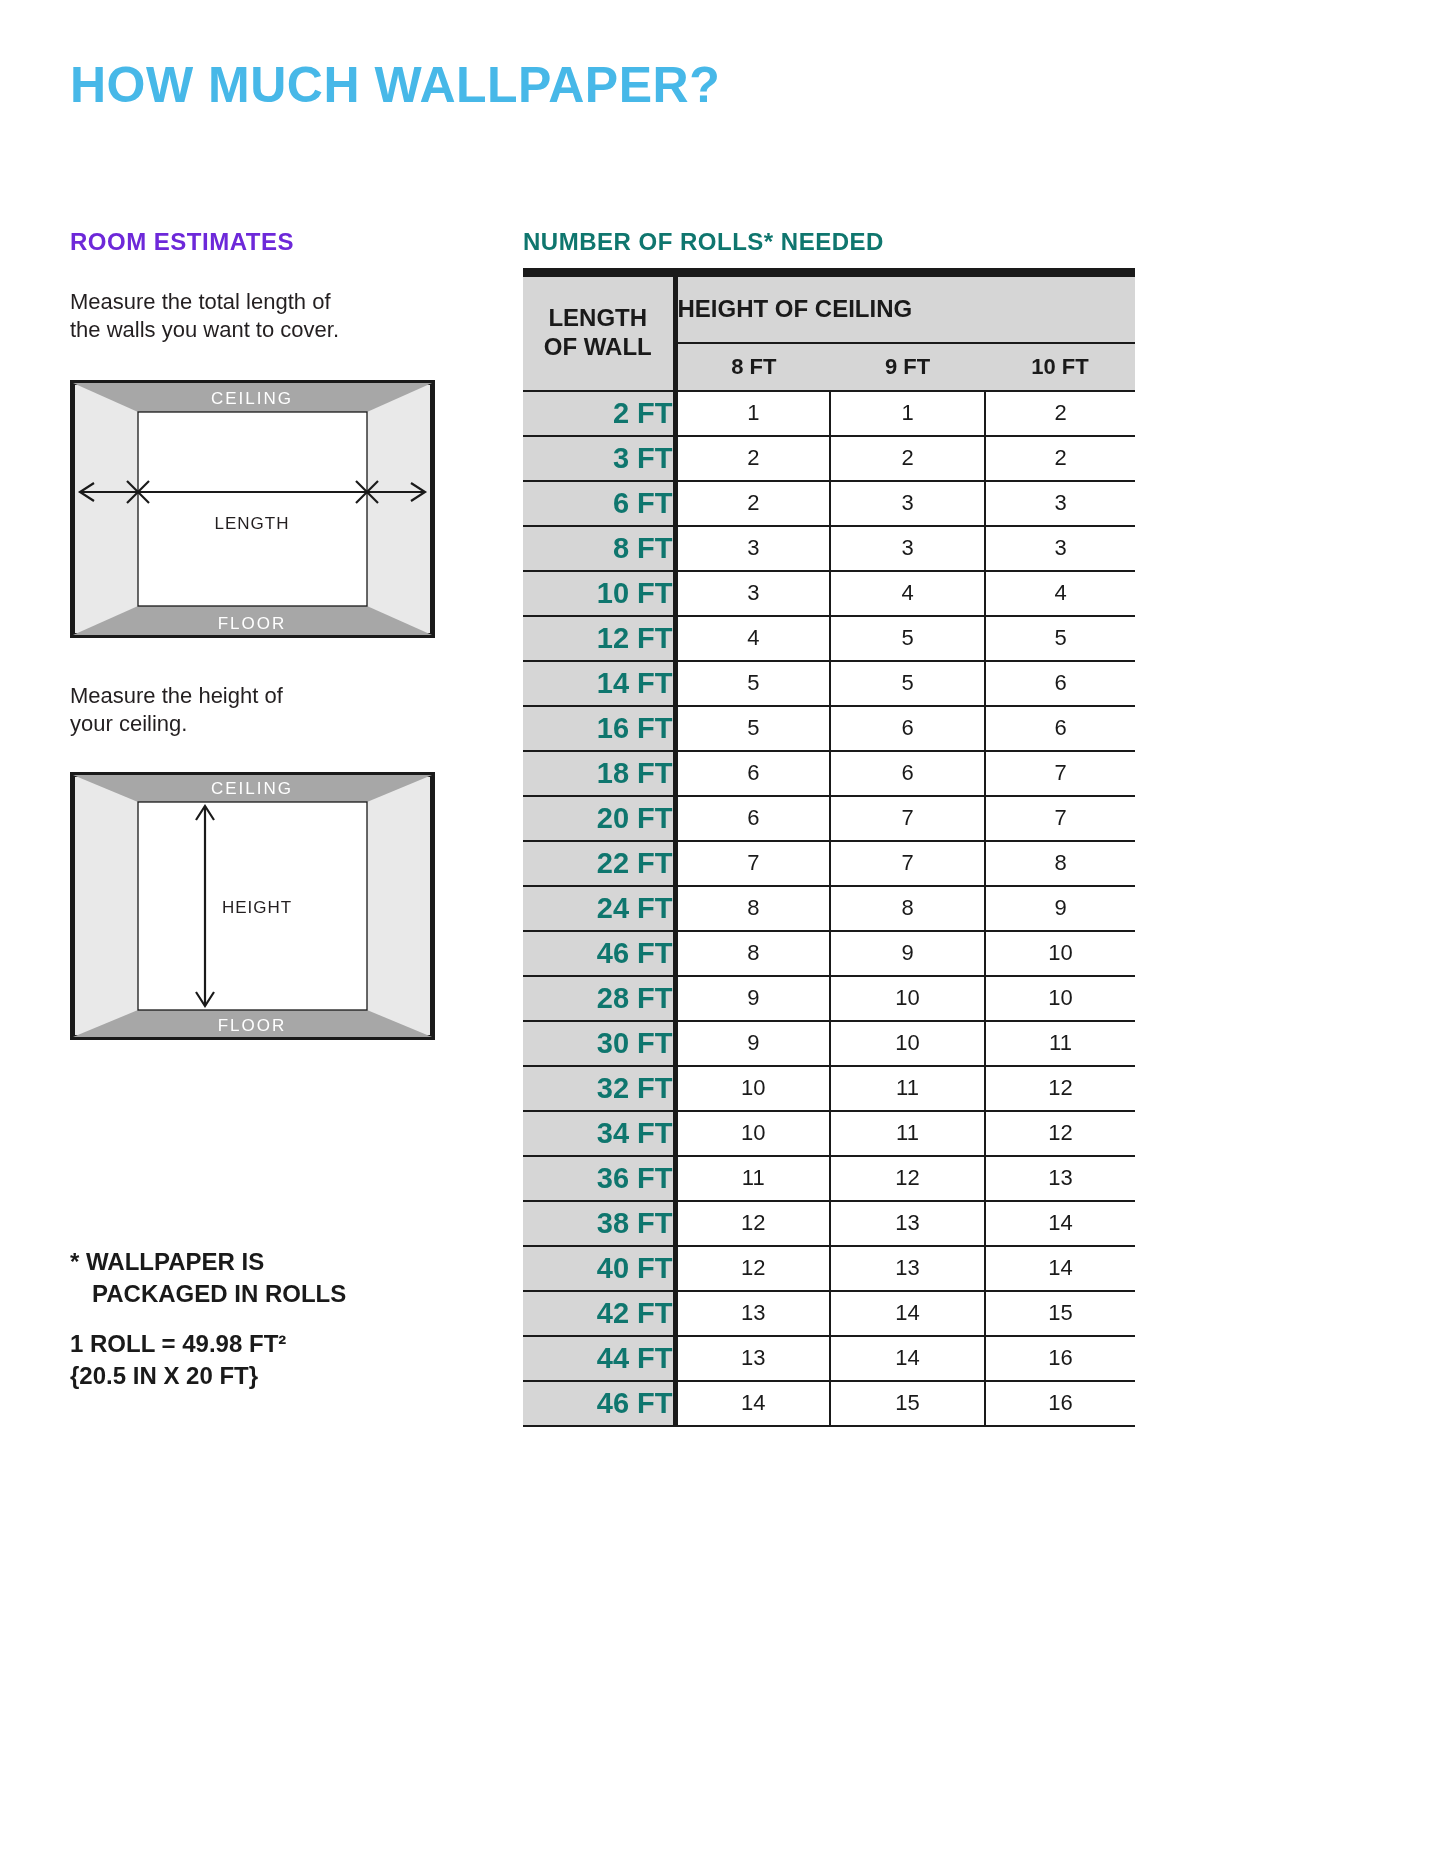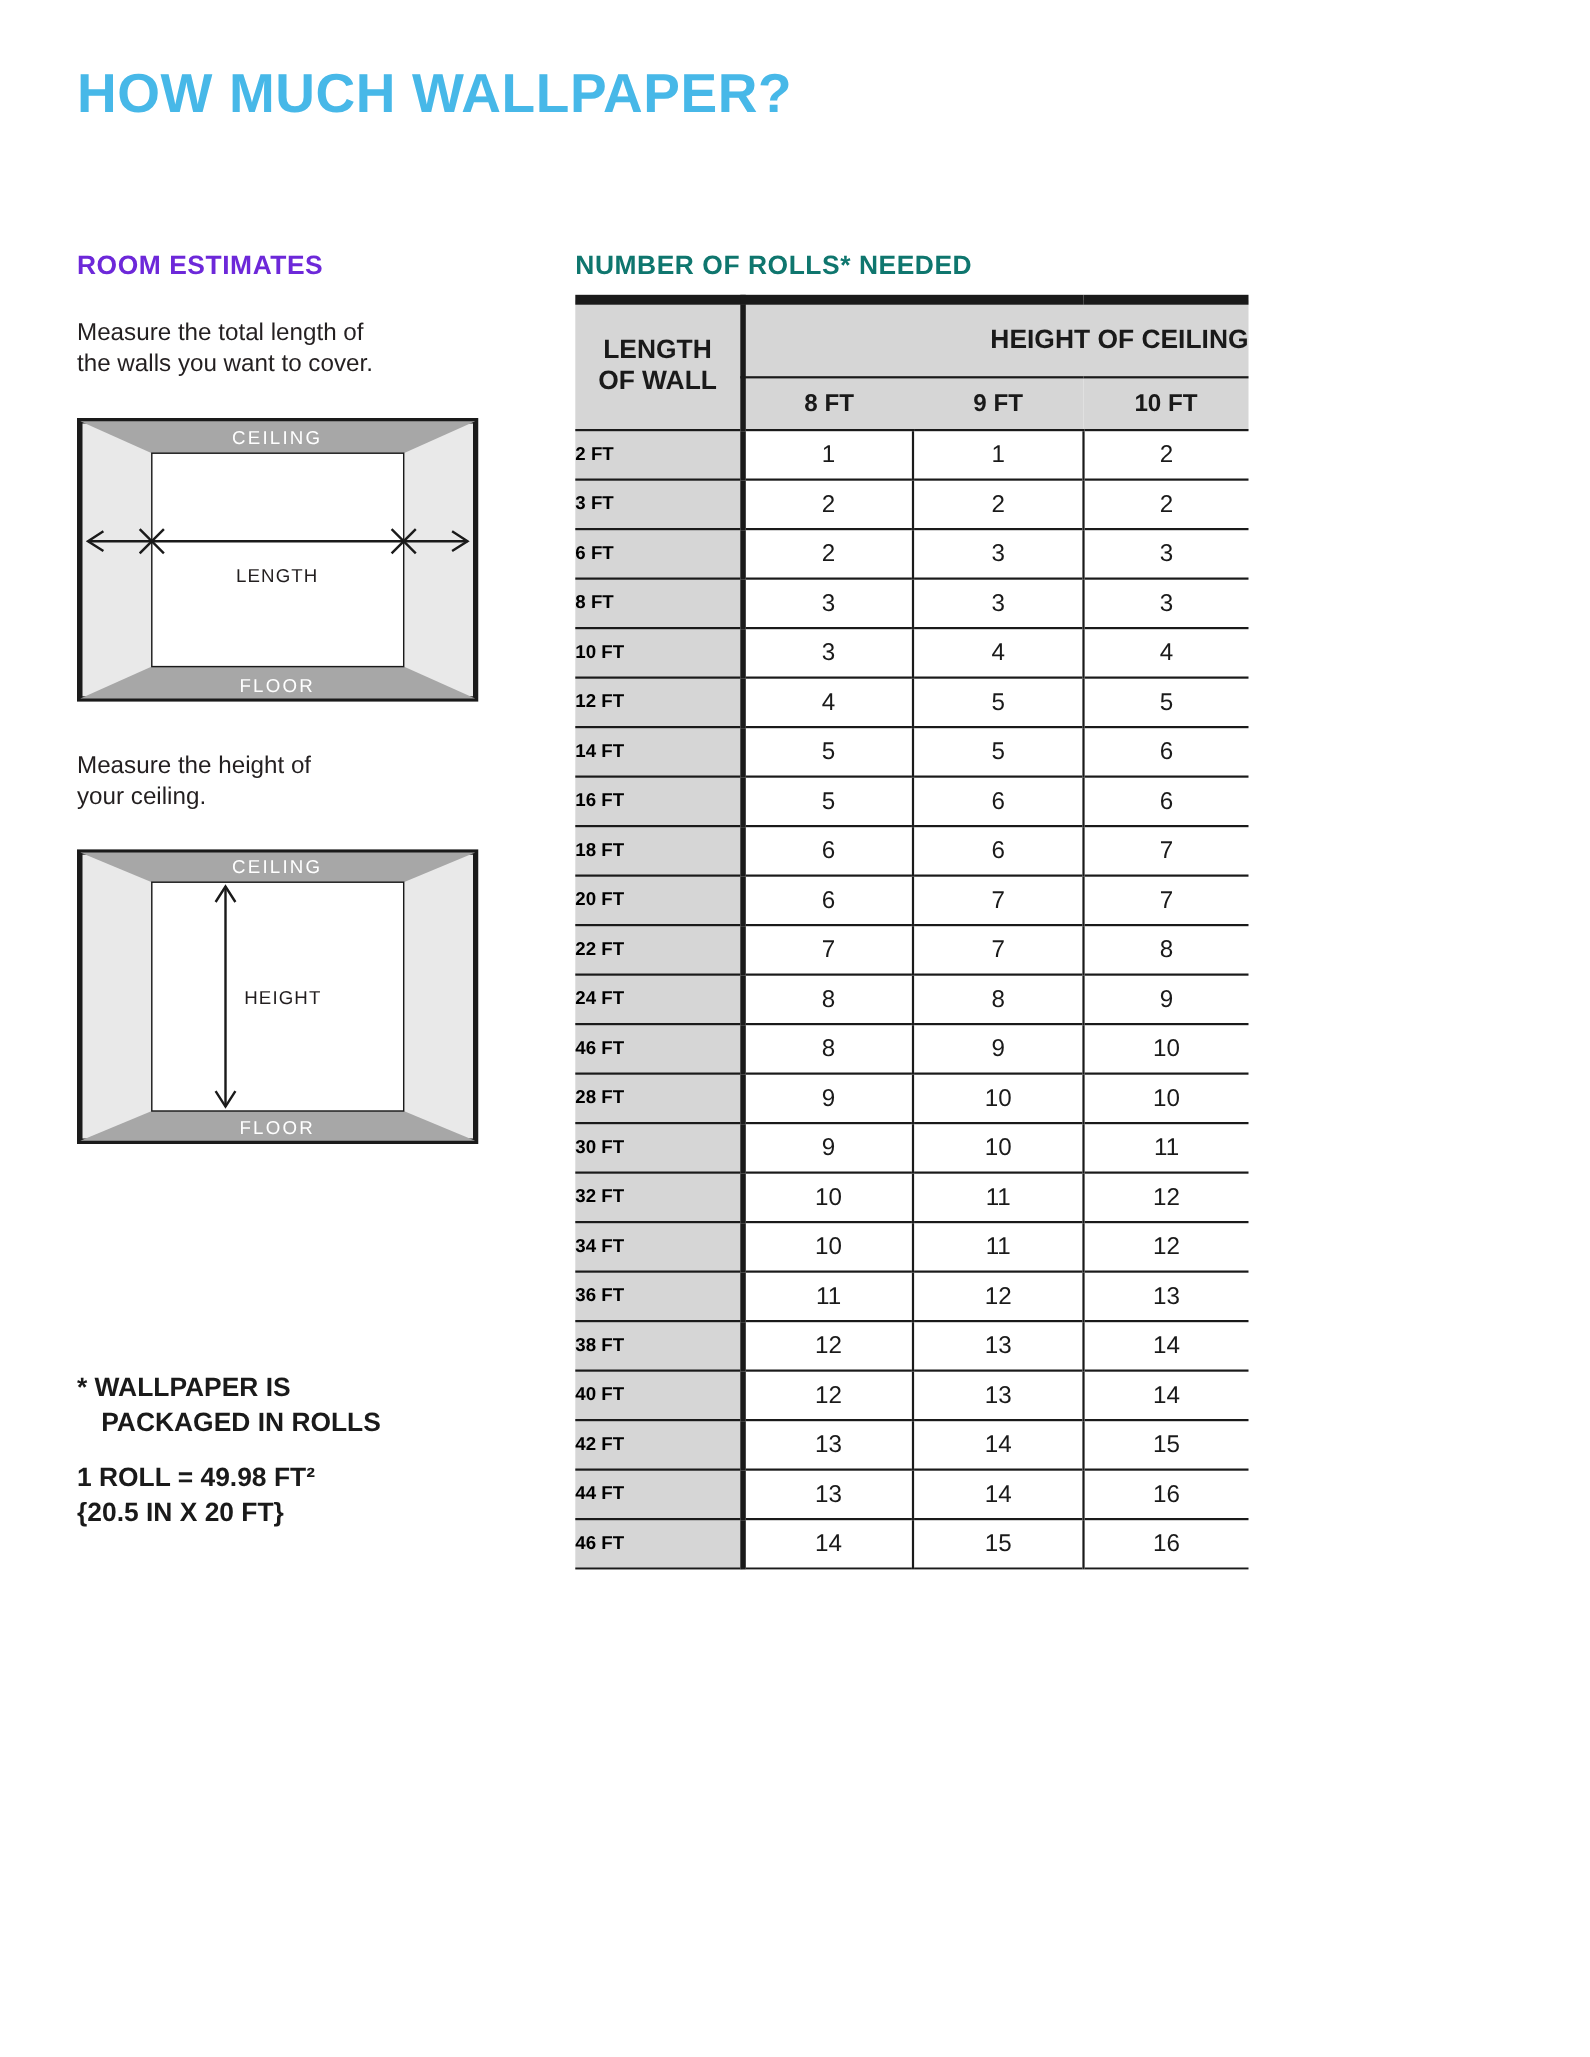--- a/index.html
+++ b/index.html
@@ -49,31 +49,31 @@
     border-top:9px solid #1a1a1a;
   }
   .rolls-table td { padding:0; }
   .len-head {
     background:#d6d6d6; border-right:5px solid #1a1a1a;
     font-weight:bold; font-size:24px; text-align:center; vertical-align:middle;
     white-space:pre-line; line-height:1.2; color:#1a1a1a;
   }
   .group-head {
     background:#d6d6d6; border-bottom:2px solid #1a1a1a;
-    font-weight:bold; font-size:24px; text-align:right; height:70px;
+    font-weight:bold; font-size:24px; text-align:left; height:70px;
     vertical-align:middle; color:#1a1a1a;
   }
   .sub-head {
     background:#d6d6d6; font-weight:bold; font-size:22px; text-align:center;
     height:48px; vertical-align:middle; color:#1a1a1a;
   }
   .len-cell {
     background:#d6d6d6; border-right:5px solid #1a1a1a; border-top:2px solid #1a1a1a;
-    font-weight:bold; font-size:17px; text-align:left; height:45px;
-    vertical-align:middle; color:#000000;
+    font-weight:bold; font-size:29px; text-align:right; height:45px;
+    vertical-align:middle; color:#0f766e;
   }
   .val-cell {
     border-top:2px solid #1a1a1a; border-left:2px solid #1a1a1a;
     font-size:22px; text-align:center; height:45px; vertical-align:middle; color:#1a1a1a;
   }
   .len-strip {
     background:#d6d6d6; border-right:5px solid #1a1a1a; border-top:2px solid #1a1a1a;
     height:18px;
   }
   .strip-empty { border-top:2px solid #1a1a1a; }

